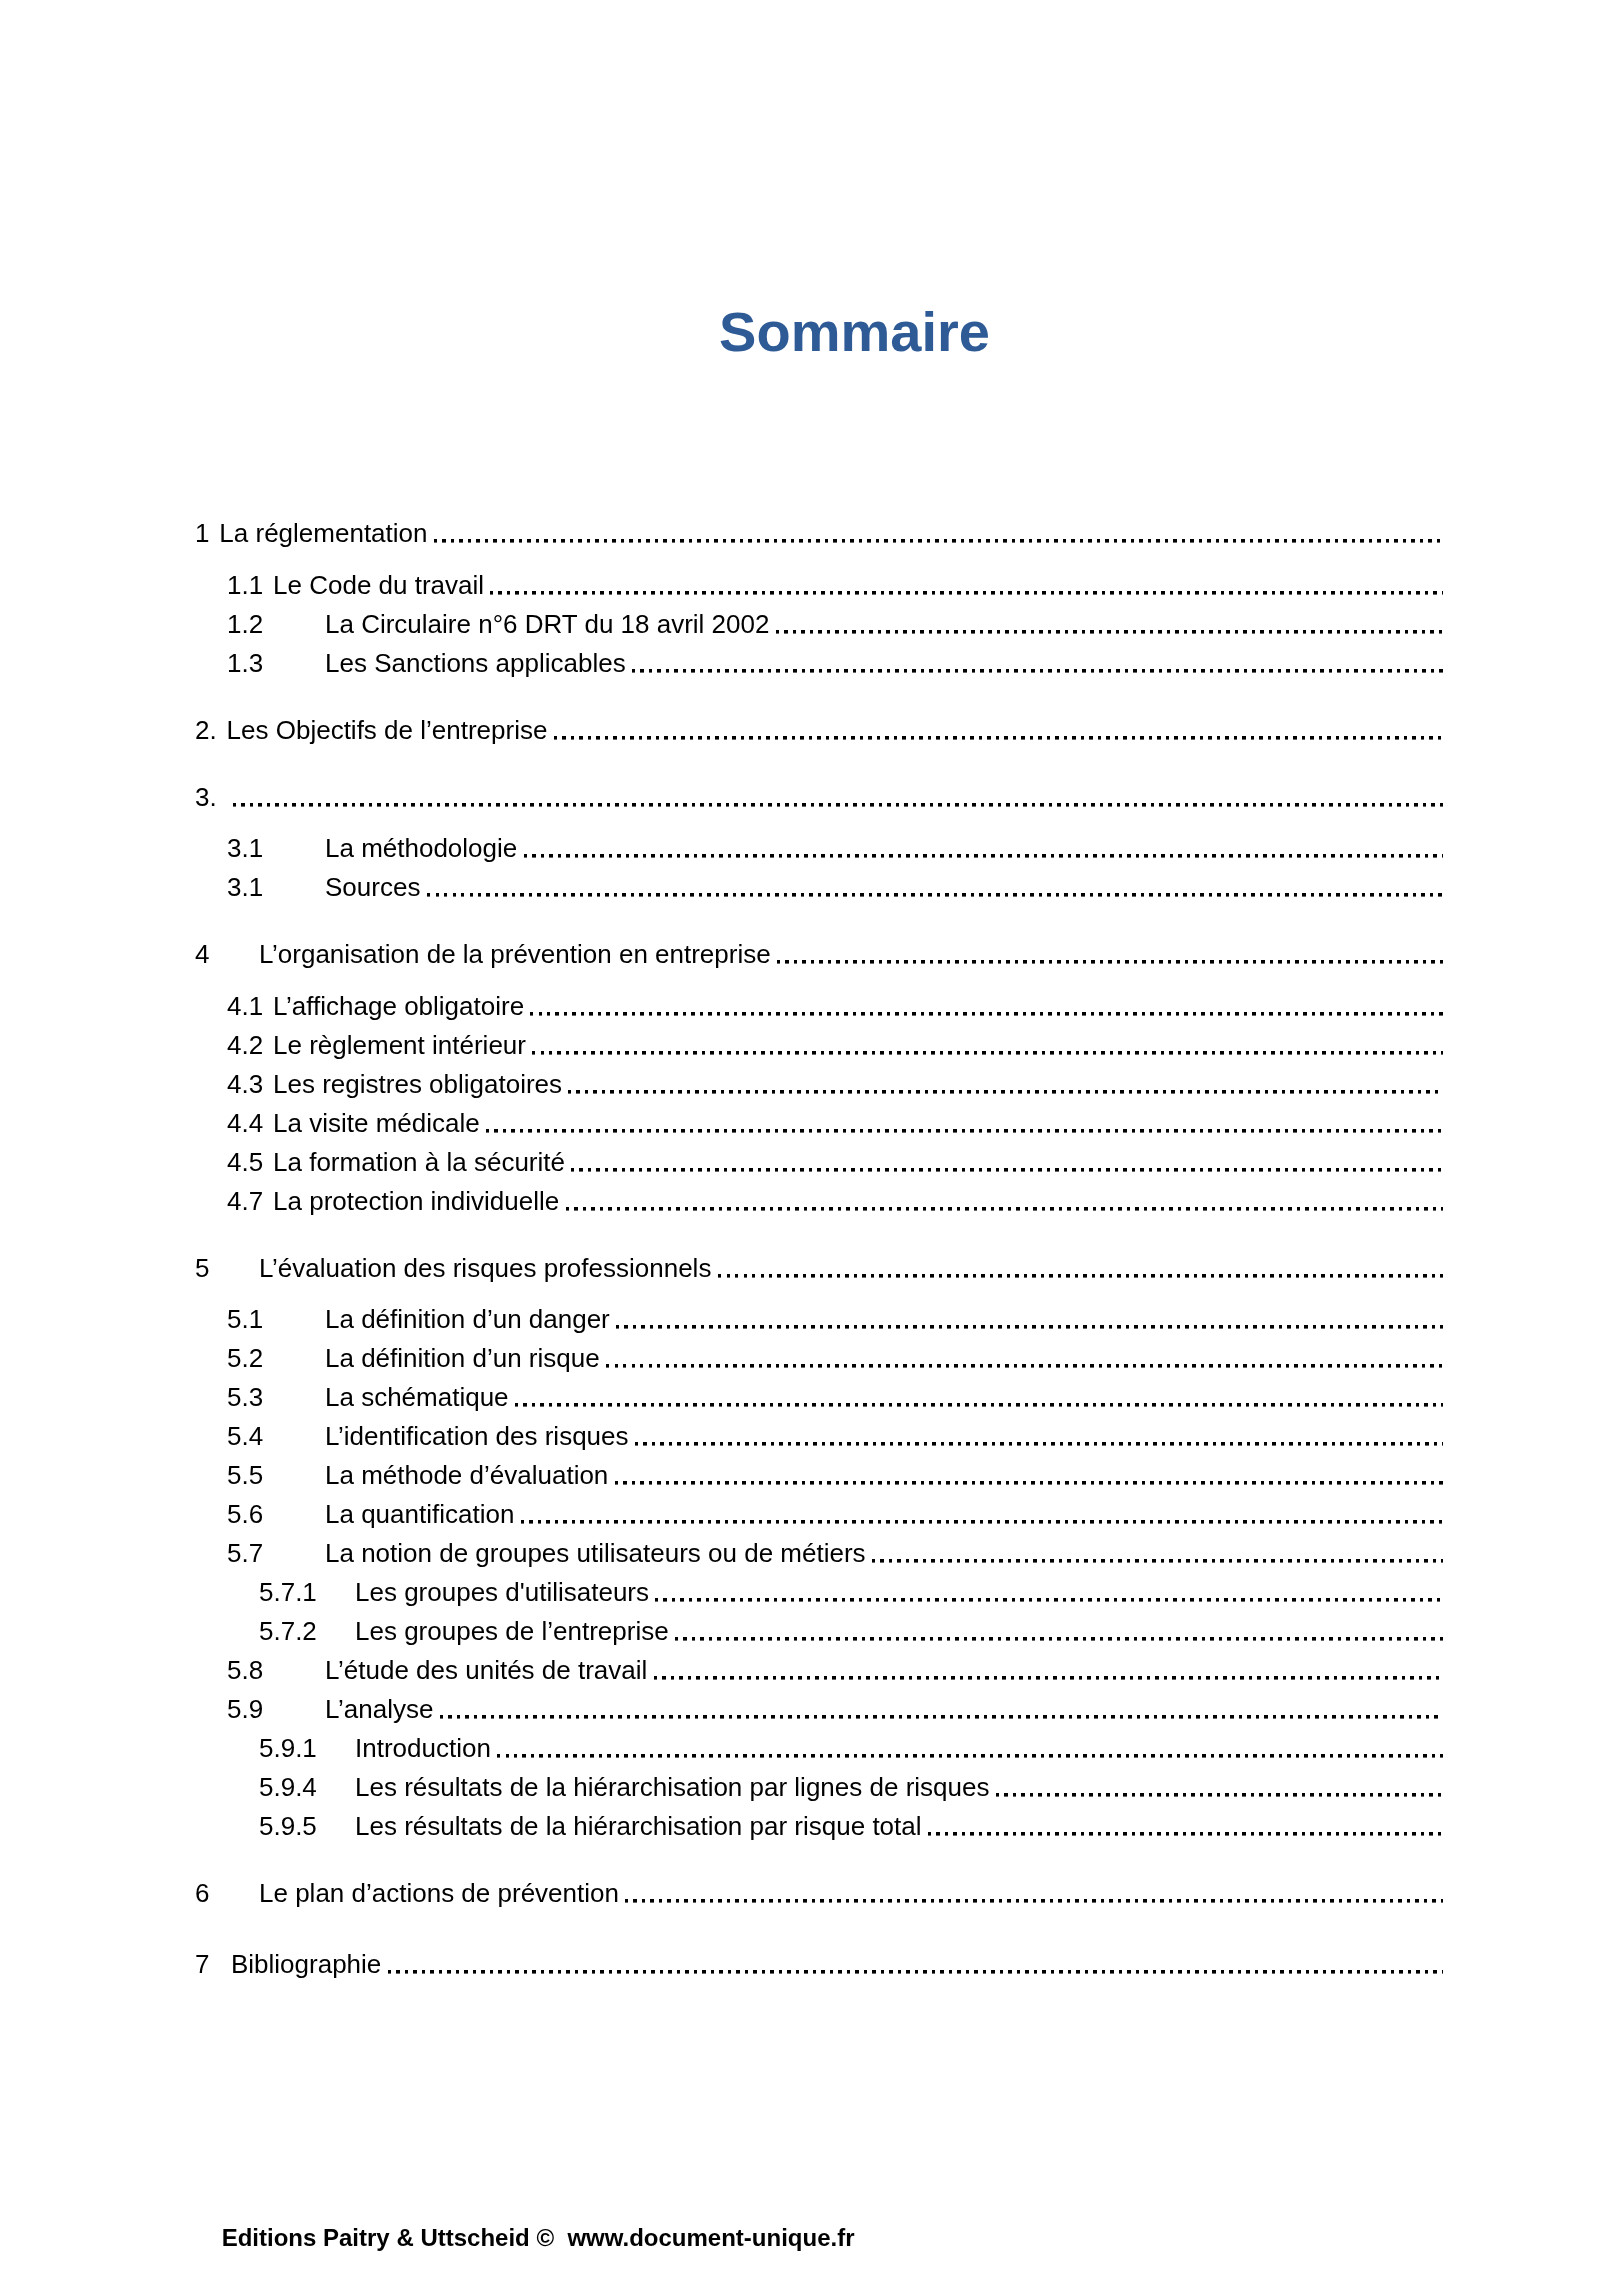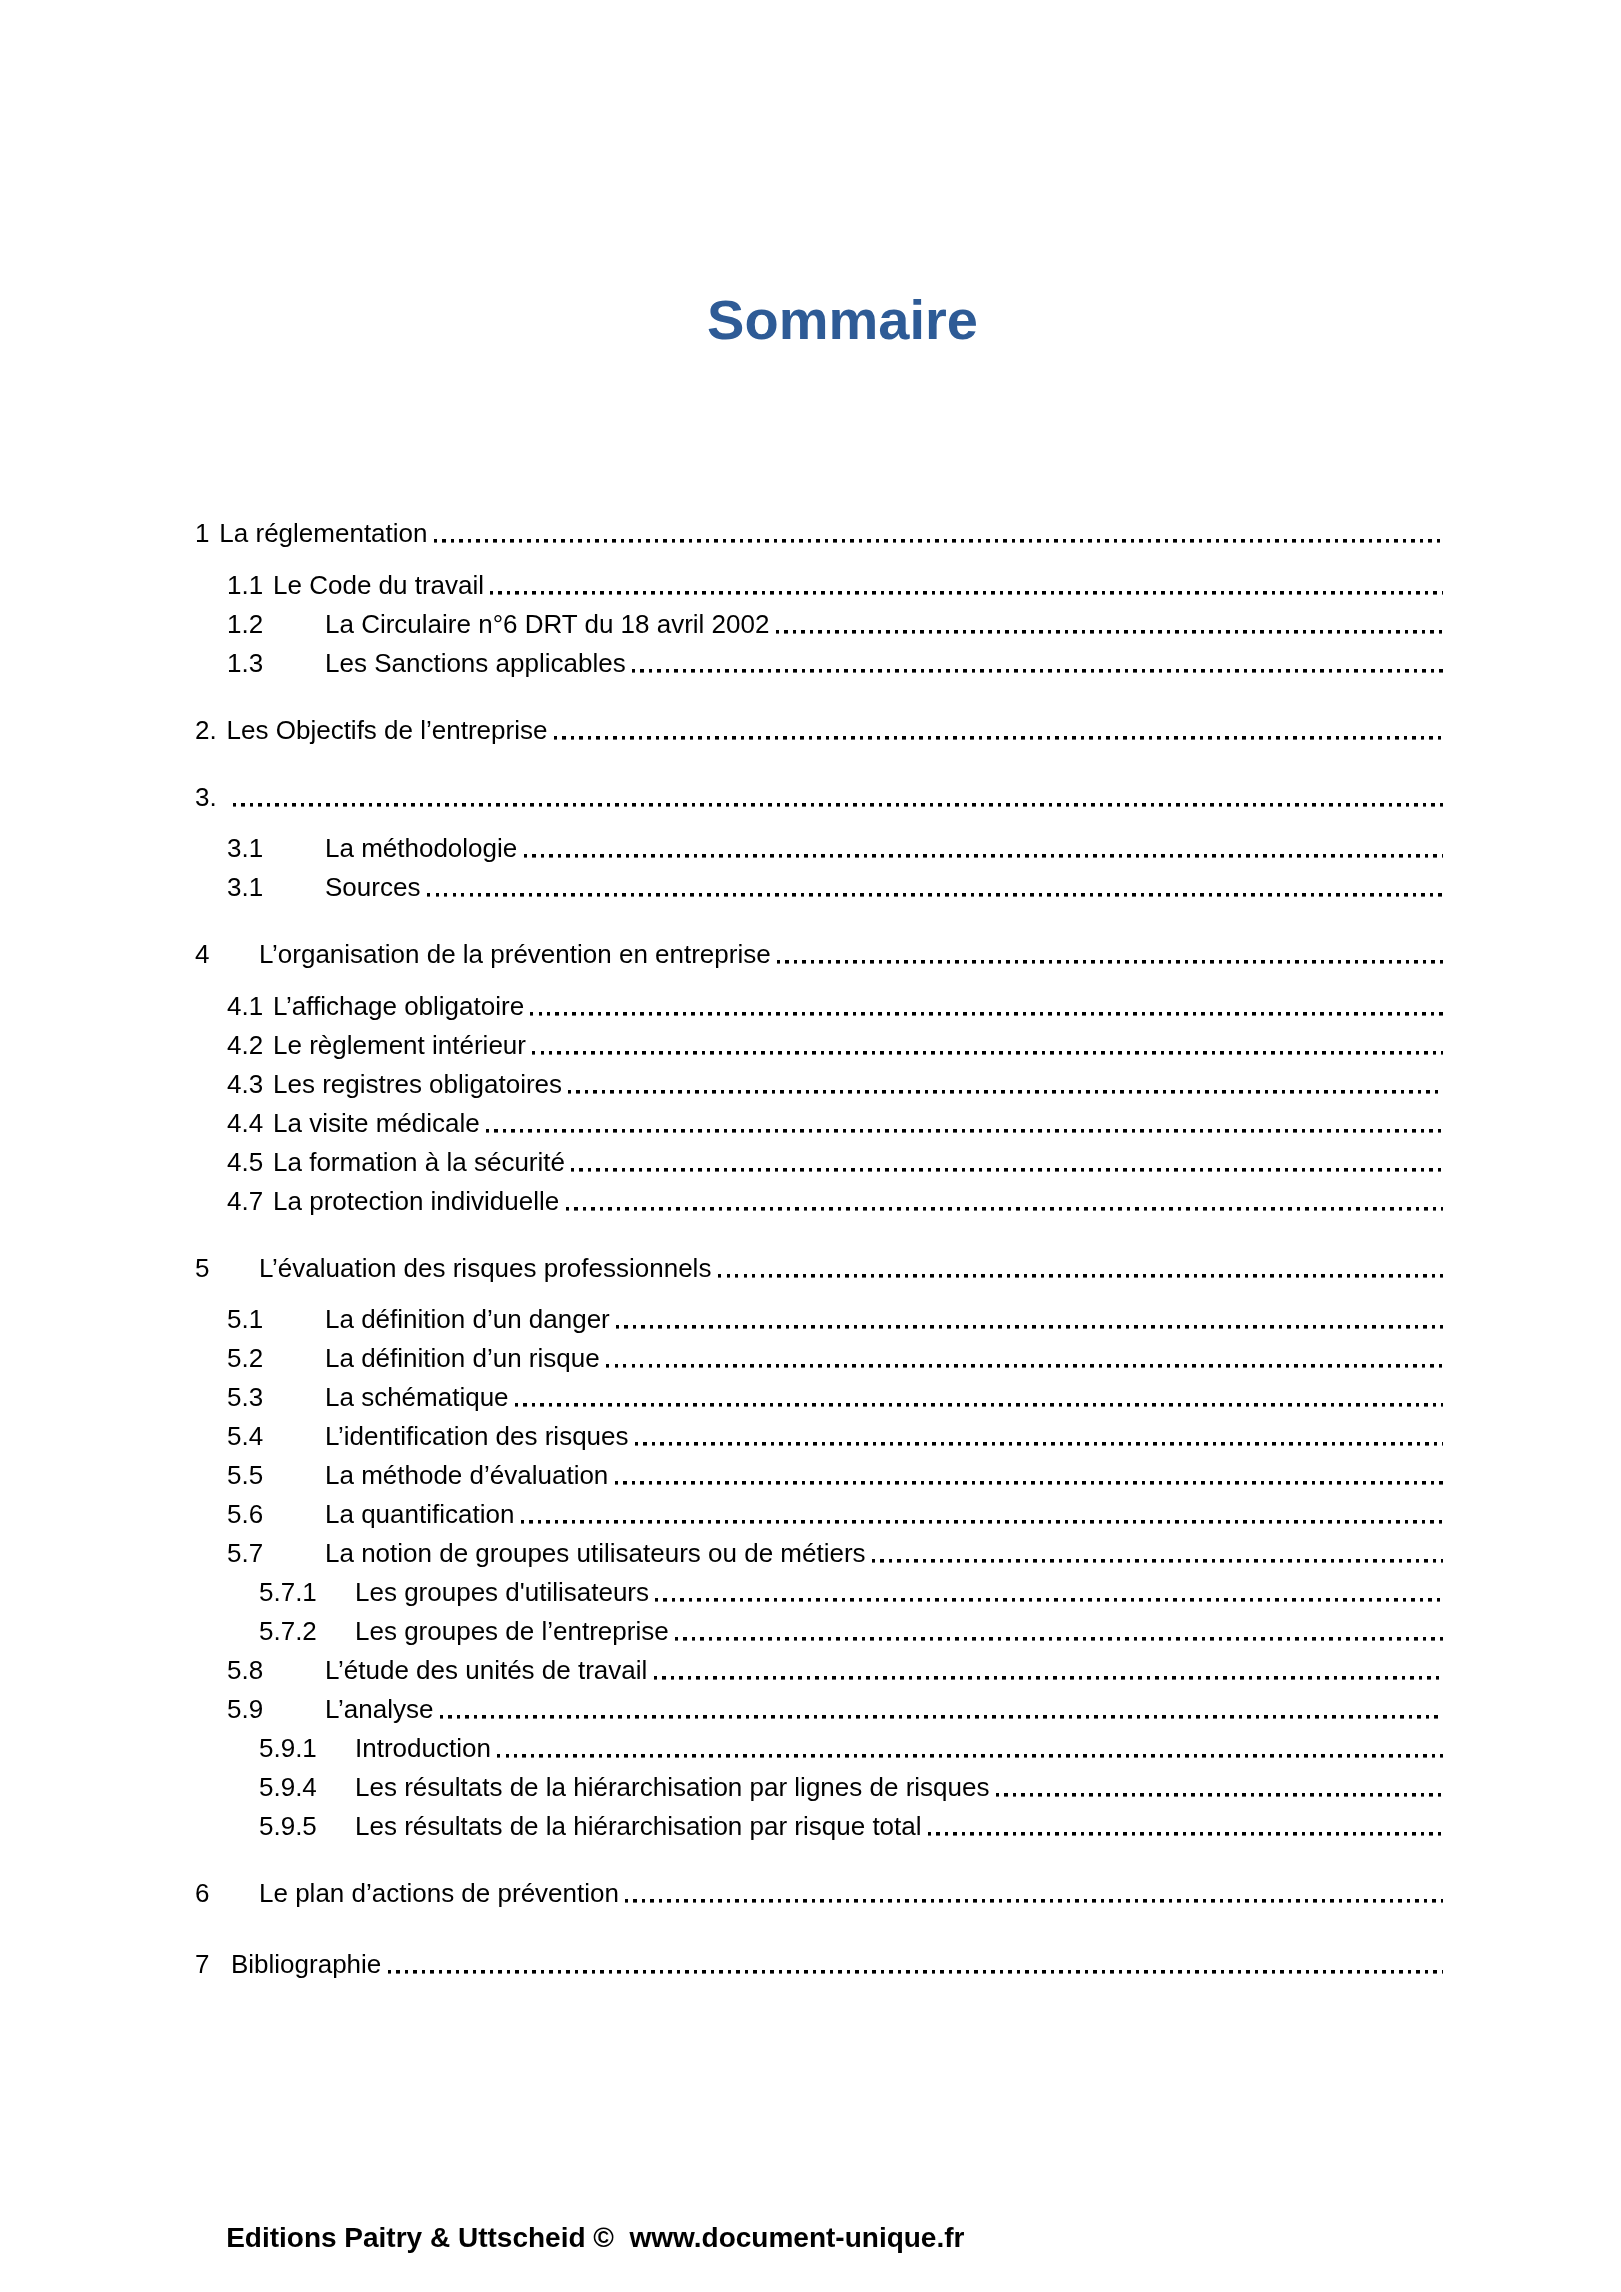--- a/index.html
+++ b/index.html
@@ -10,21 +10,21 @@
     background: #ffffff;
     font-family: "Liberation Sans", sans-serif;
     color: #000000;
     overflow: hidden;
   }
   .title {
     position: absolute;
     left: 195px;
     top: 290px;
     width: 1295px;
-    margin: 0;
+    margin: 12px;
     text-align: center;
     font-size: 56px;
     line-height: 59px;
     font-weight: bold;
   }
   .toc {
     position: absolute;
     left: 195px;
     top: 514px;
     width: 1248px;
@@ -56,21 +56,21 @@
     min-width: 0;
     background-image: repeating-linear-gradient(to right, #000 0, #000 3.1px, transparent 3.1px, transparent 8.5px);
     background-size: 100% 3.6px;
     background-repeat: no-repeat;
     background-position: 0 25px;
   }
   .footer {
     position: absolute;
     left: 195px;
     top: 2187px;
-    font-size: 28px;
+    font-size: 24px;
     line-height: 34px;
     font-weight: bold;
     white-space: pre;
   }
 </style>
 </head>
 <body>
 
 <div class="page">
   <h1 class="title" style="color: rgb(46, 91, 150);">Sommaire</h1>

